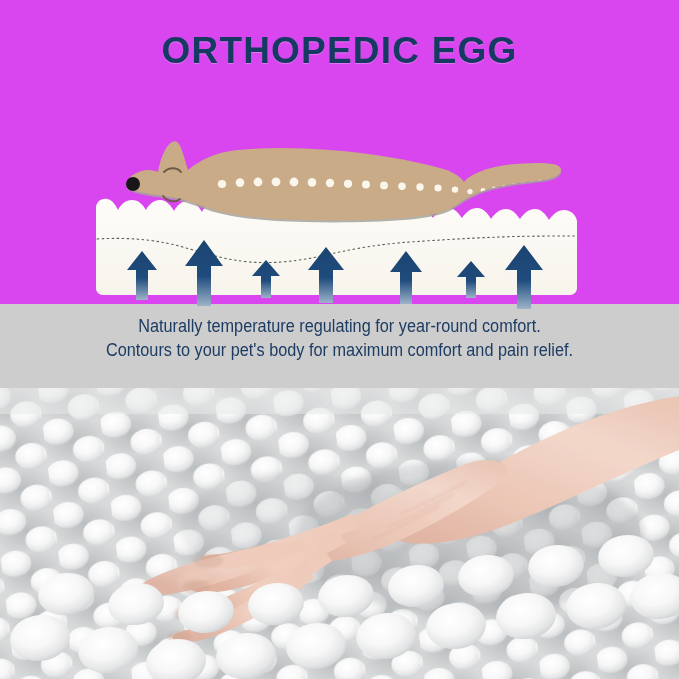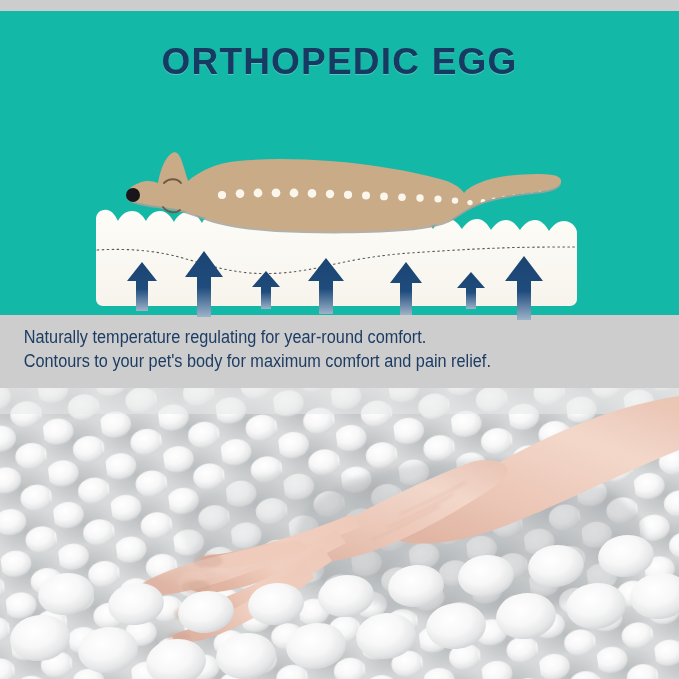--- a/index.html
+++ b/index.html
@@ -6,22 +6,22 @@
   body{
     width:679px;height:679px;
     font-family:"Liberation Sans", sans-serif;
     background:#cdcdcd;
     overflow:hidden;
   }
   #page{position:relative;width:679px;height:679px;overflow:hidden;}
 
   
   #top-panel{
-    position:absolute;left:0;top:11px;width:679px;height:304px;
-    background:#14b8a6;
+    position:absolute;left:0;top:0;width:679px;height:304px;
+    background:#d946ef;
   }
 
   
   #title-block{
     position:absolute;left:0;top:30px;width:679px;
     text-align:center;
   }
   .title-line{
     display:block;
     color:#173a63;
@@ -34,21 +34,21 @@
   }
 
   
   #illustration{
     position:absolute;left:0;top:120px;width:679px;height:190px;
   }
   #illustration svg{display:block;}
 
   
   #subtitle-block{
-    position:absolute;left:0;top:314px;width:679px;text-align:left;
+    position:absolute;left:0;top:314px;width:679px;text-align:center;
   }
   .sub-line{
     display:block;
     color:#1d3c63;
     font-family:"Liberation Sans Narrow","Liberation Sans",sans-serif;
     font-size:17.5px;
     line-height:24px;
     font-weight:500;
     transform:scaleX(.93);
   }

